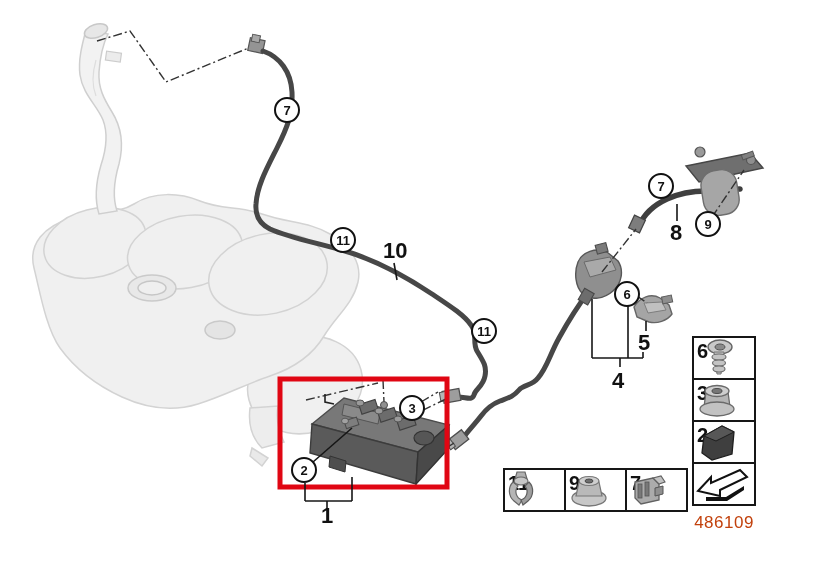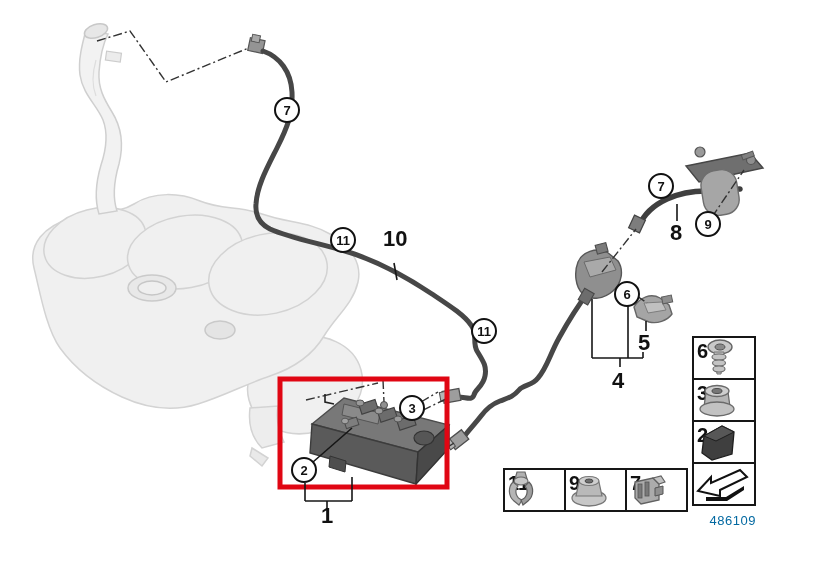--- a/index.html
+++ b/index.html
@@ -21,22 +21,22 @@
   
   .legend-col{position:absolute;left:692px;top:336px;width:64px;}
   .legend-col .cell{width:60px;height:40px;border:2px solid #161616;border-bottom:none;position:relative;background:#fff;}
   .legend-col .cell:last-child{border-bottom:2px solid #161616;}
   .legend-row{position:absolute;left:503px;top:468px;display:flex;}
   .legend-row .cell{width:59px;height:40px;border:2px solid #161616;border-right:none;position:relative;background:#fff;}
   .legend-row .cell:last-child{border-right:2px solid #161616;}
   .cell .num{position:absolute;left:3px;top:2px;font-weight:bold;font-size:20px;color:#111;}
   .cell svg{position:absolute;right:0;top:0;}
   .partnum{
-    position:absolute;left:692px;top:513px;width:64px;text-align:right;
-    font-size:13px;color:#0369a1;letter-spacing:0.5px;
+    position:absolute;left:692px;top:513px;width:64px;text-align:center;
+    font-size:17px;color:#c2410c;letter-spacing:0.5px;
   }
 </style>
 </head>
 <body>
 
 <div class="stage">
 
   <svg width="818" height="578" viewBox="0 0 818 578">
 
     <g fill="#f0f0f0" stroke="#d3d3d3" stroke-width="1.5">
@@ -180,21 +180,21 @@
   <div class="callout" style="left:614px;top:281px;">
       <span>6</span>
     </div>
   <div class="callout" style="left:399px;top:395px;">
       <span>3</span>
     </div>
   <div class="callout" style="left:291px;top:457px;">
       <span>2</span>
     </div>
 
-  <div class="plabel" style="left:383px;top:228px;">10</div>
+  <div class="plabel" style="left:383px;top:240px;">10</div>
   <div class="plabel" style="left:670px;top:222px;">8</div>
   <div class="plabel" style="left:638px;top:332px;">5</div>
   <div class="plabel" style="left:612px;top:370px;">4</div>
   <div class="plabel" style="left:321px;top:505px;">1</div>
 
   <div class="legend-col">
     <div class="cell">
       <span class="num">6</span>
       <svg width="44" height="40" viewBox="0 0 44 40">
         <ellipse cx="26" cy="9" rx="12" ry="7" fill="#c9c9c9" stroke="#666" stroke-width="1.4"></ellipse>

